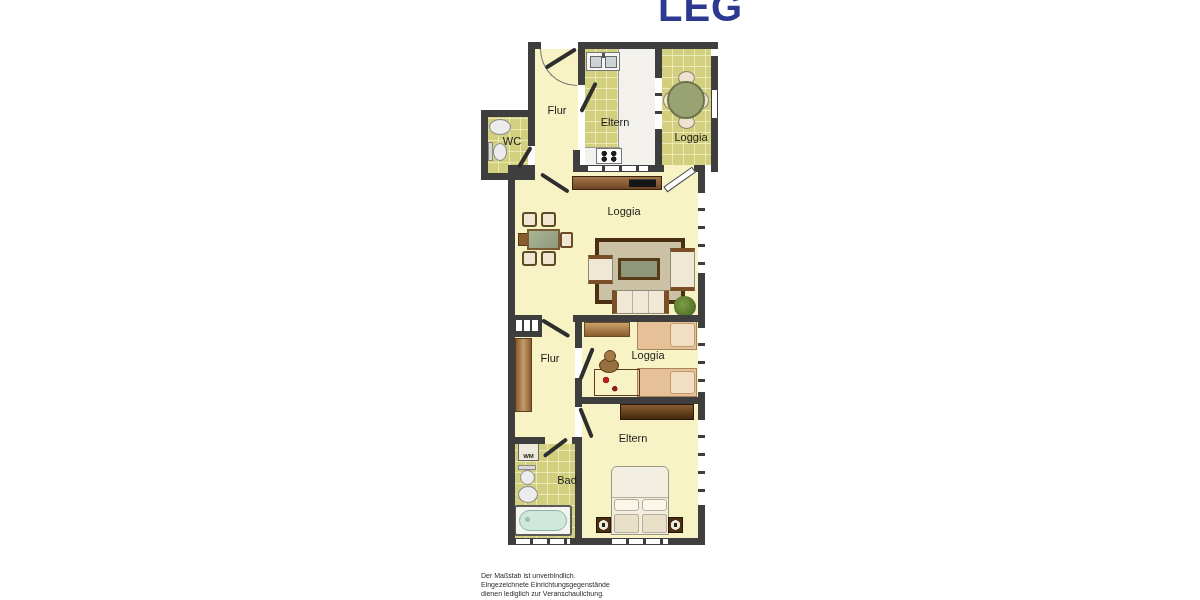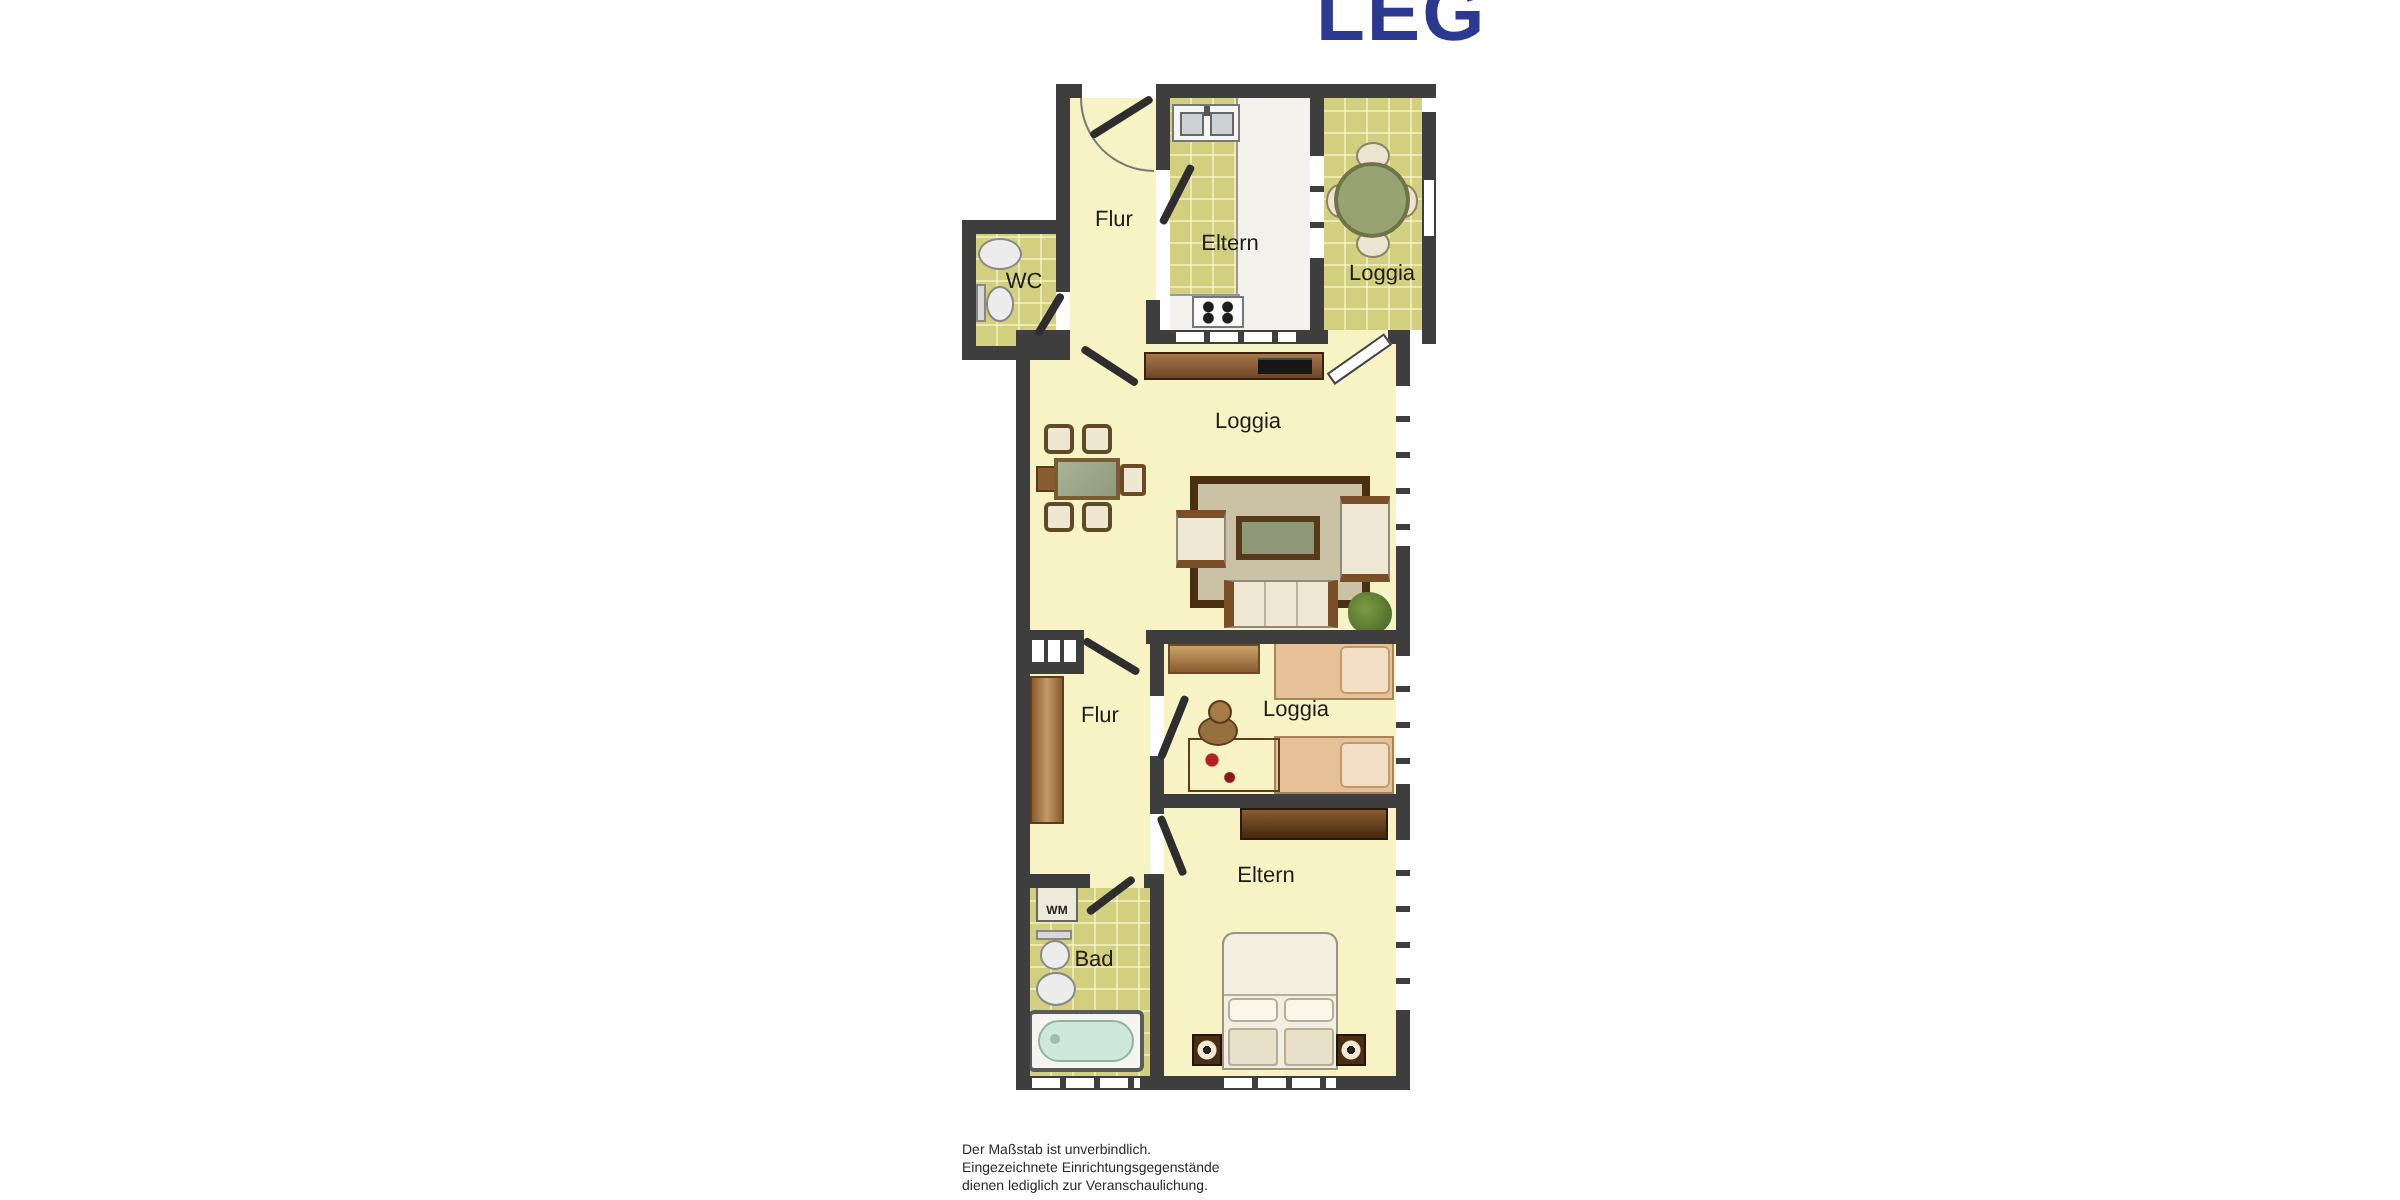--- a/index.html
+++ b/index.html
@@ -178,19 +178,19 @@
 <div class="door" style="left:567px;top:437px;width:29px;transform:rotate(143deg);"></div>
 
 <div class="lbl" style="left:557px;top:110px;">Flur</div>
 <div class="lbl" style="left:615px;top:122px;">Eltern</div>
 <div class="lbl" style="left:691px;top:137px;">Loggia</div>
 <div class="lbl" style="left:512px;top:141px;">WC</div>
 <div class="lbl" style="left:624px;top:211px;">Loggia</div>
 <div class="lbl" style="left:550px;top:358px;">Flur</div>
 <div class="lbl" style="left:648px;top:355px;">Loggia</div>
 <div class="lbl" style="left:633px;top:438px;">Eltern</div>
-<div class="lbl" style="left:547px;top:480px;">Bad</div>
+<div class="lbl" style="left:567px;top:480px;">Bad</div>
 
 <div class="disclaimer">
   <div>Der Maßstab ist unverbindlich.</div>
   <div>Eingezeichnete Einrichtungsgegenstände</div>
   <div>dienen lediglich zur Veranschaulichung.</div>
 </div>
 
 </body></html>

